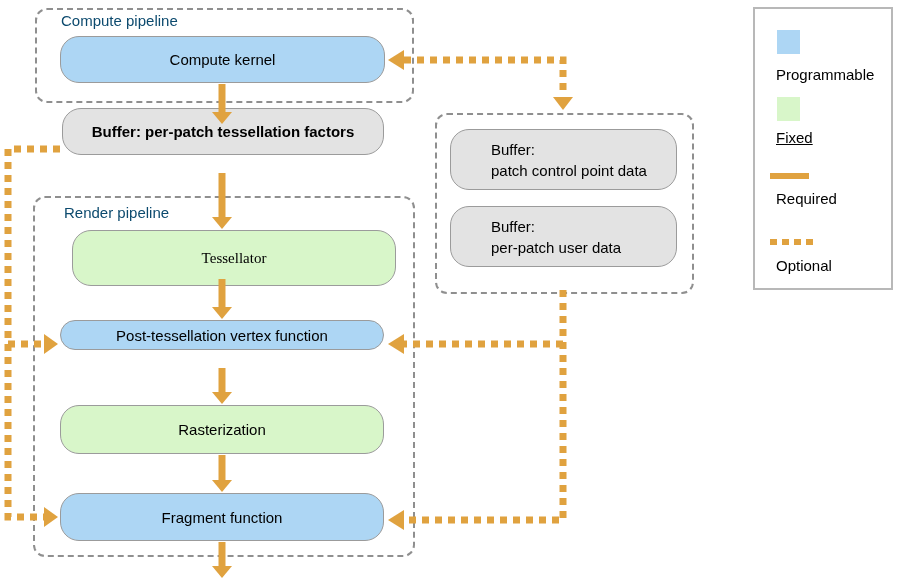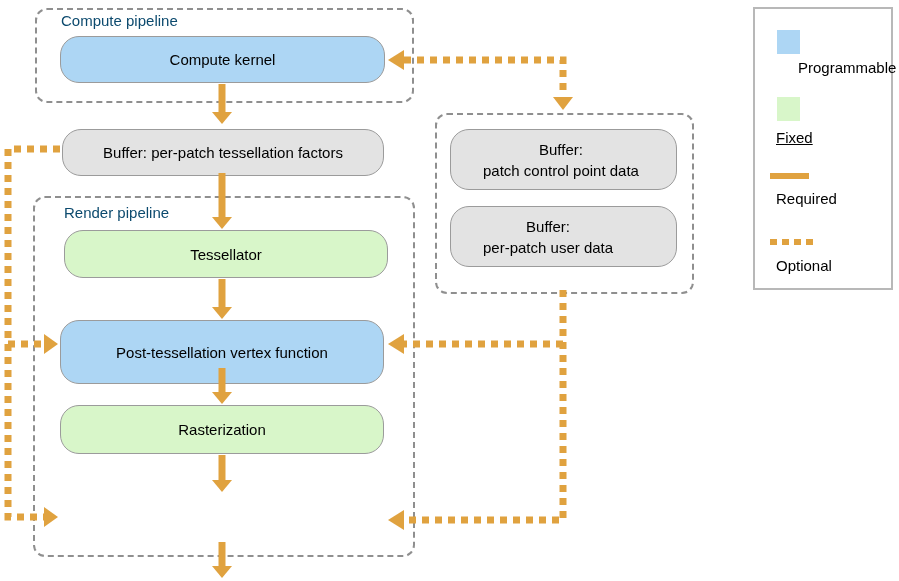--- a/index.html
+++ b/index.html
@@ -15,21 +15,21 @@
     position:absolute;font-size:15px;color:#0c4a6e;white-space:nowrap;
   }
   .node{
     position:absolute;border:1px solid #9b9b9b;border-radius:19px;
     display:flex;align-items:center;justify-content:center;
     font-size:15px;text-align:center;box-sizing:border-box;
   }
   .node.blue{background:#add6f4;}
   .node.green{background:#d8f6c9;}
   .node.gray{background:#e3e3e3;}
-  .node.left-text{justify-content:flex-start;text-align:center;padding-left:32px;line-height:21px;}
+  .node.left-text{justify-content:flex-start;text-align:left;padding-left:40px;line-height:21px;}
   .node.left-text span{display:block;}
   .legend{
     position:absolute;left:753px;top:7px;width:140px;height:283px;
     border:2px solid #b8b8b8;background:#ffffff;box-sizing:border-box;
   }
   .legend .swatch{position:absolute;width:23px;height:24px;}
   .legend .swatch.blue{background:#add6f4;}
   .legend .swatch.green{background:#d8f6c9;}
   .legend .line-solid{position:absolute;width:39px;height:6px;background:#e0a23f;}
   .legend .line-dashed{
@@ -46,28 +46,29 @@
   <div class="group" style="left:35px;top:8px;width:375px;height:91px;"></div>
   <span class="group-label" style="left:61px;top:12px;">Compute pipeline</span>
 
   <div class="group" style="left:33px;top:196px;width:378px;height:357px;"></div>
   <span class="group-label" style="left:64px;top:204px;">Render pipeline</span>
 
   <div class="group" style="left:435px;top:113px;width:255px;height:177px;"></div>
 
   <div class="node blue" style="left:60px;top:36px;width:325px;height:47px;">Compute kernel</div>
 
-  <div class="node gray" style="left:62px;top:129px;width:322px;height:47px;">Buffer: per-patch tessellation factors</div>
+  <div class="node gray" style="left:62px;top:108px;width:322px;height:47px;font-weight:bold;">Buffer: per-patch tessellation factors</div>
 
-  <div class="node green" style="left:64px;top:230px;width:324px;height:48px;">Tessellator</div>
+  <div class="node green" style="left:72px;top:230px;width:324px;height:56px;font-family:Liberation Serif, serif;">Tessellator</div>
 
-  <div class="node blue" style="left:60px;top:320px;width:324px;height:64px;">Post-tessellation vertex function</div>
+  <div class="node blue" style="left:60px;top:320px;width:324px;height:30px;">Post-tessellation vertex function</div>
 
   <div class="node green" style="left:60px;top:405px;width:324px;height:49px;">Rasterization</div>
 
+  <div class="node blue" style="left:60px;top:493px;width:324px;height:48px;">Fragment function</div>
 
   <div class="node gray left-text" style="left:450px;top:129px;width:227px;height:61px;">
     <div>
       <span>Buffer:</span>
       <span>patch control point data</span>
     </div>
   </div>
   <div class="node gray left-text" style="left:450px;top:206px;width:227px;height:61px;">
     <div>
       <span>Buffer:</span>
@@ -120,21 +121,21 @@
         <path d="M60 149 H8 V517 H44" stroke-width="7" stroke-dasharray="7 6" fill="none"></path>
         <polygon points="44,507 44,527 58,517" stroke="none"></polygon>
         <path d="M8 344 H44" stroke-width="7" stroke-dasharray="7 6" fill="none"></path>
         <polygon points="44,334 44,354 58,344" stroke="none"></polygon>
       </g>
     </g>
   </svg>
 
   <div class="legend">
     <div class="swatch blue" style="left:22px;top:21px;"></div>
-    <span class="legend-label" style="left:21px;top:50px;margin-left:22px;">Programmable</span>
+    <span class="legend-label" style="left:21px;top:57px;">Programmable</span>
 
     <div class="swatch green" style="left:22px;top:88px;"></div>
     <span class="legend-label" style="left:21px;top:120px;text-decoration:underline;">Fixed</span>
 
     <div class="line-solid" style="left:15px;top:164px;"></div>
     <span class="legend-label" style="left:21px;top:181px;">Required</span>
 
     <div class="line-dashed" style="left:15px;top:230px;"></div>
     <span class="legend-label" style="left:21px;top:248px;">Optional</span>
   </div>

